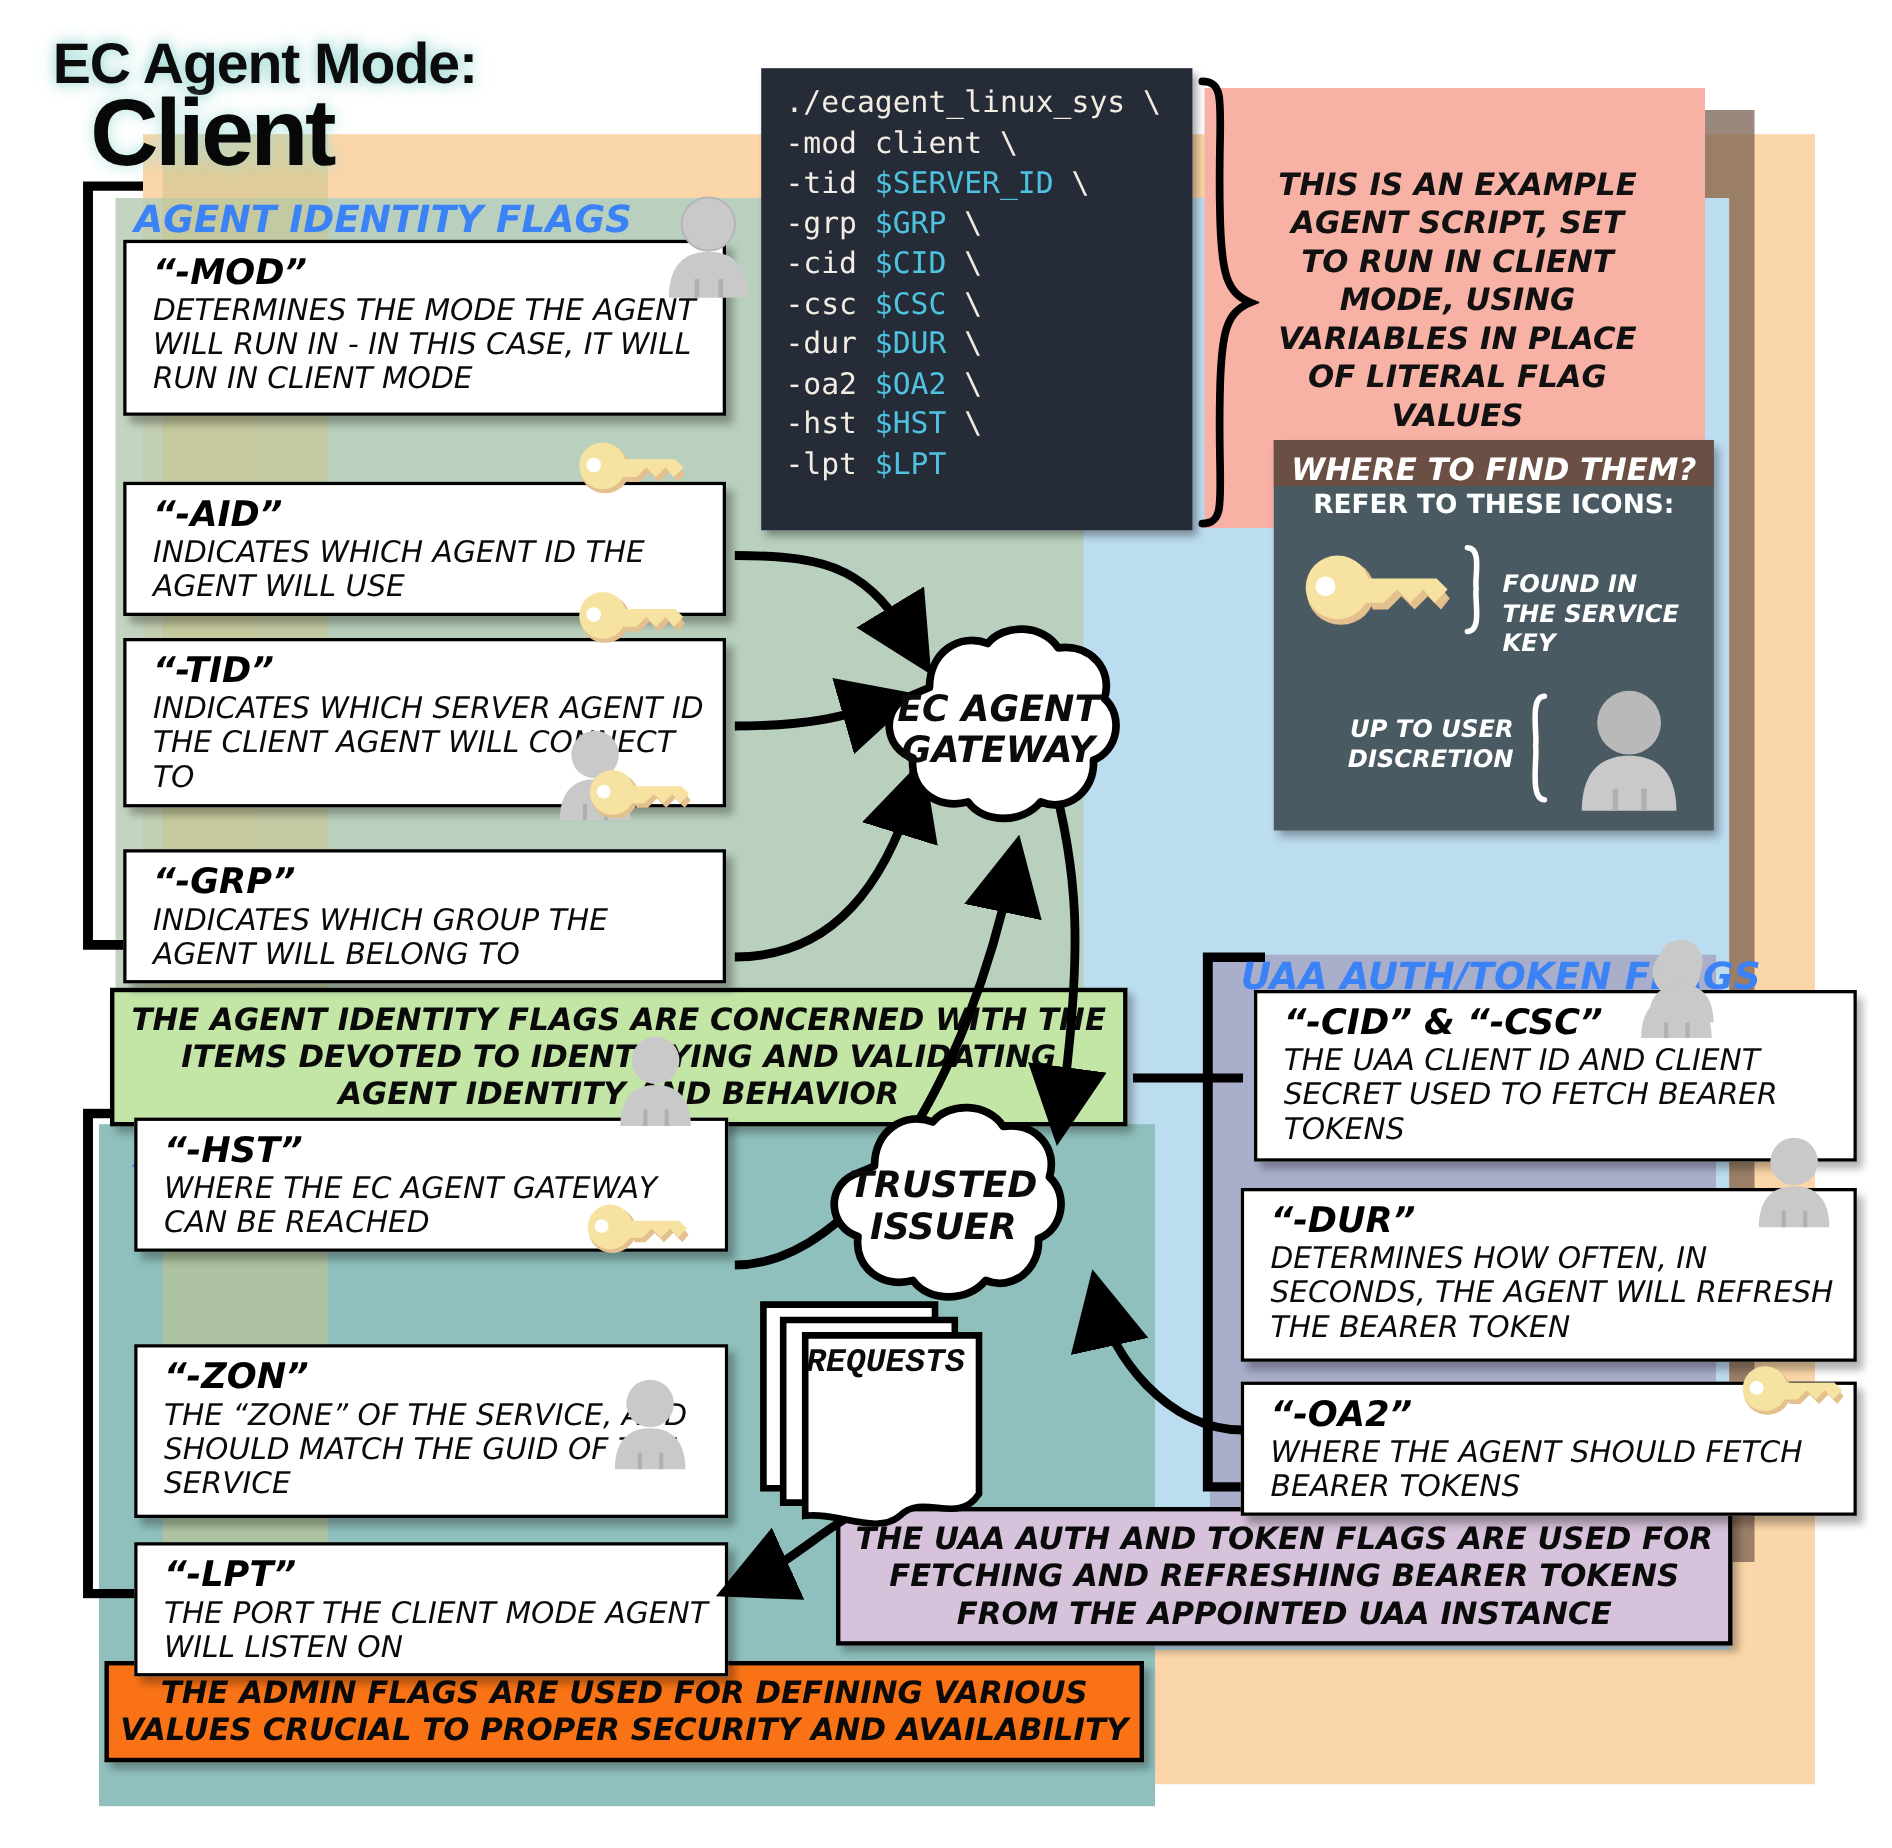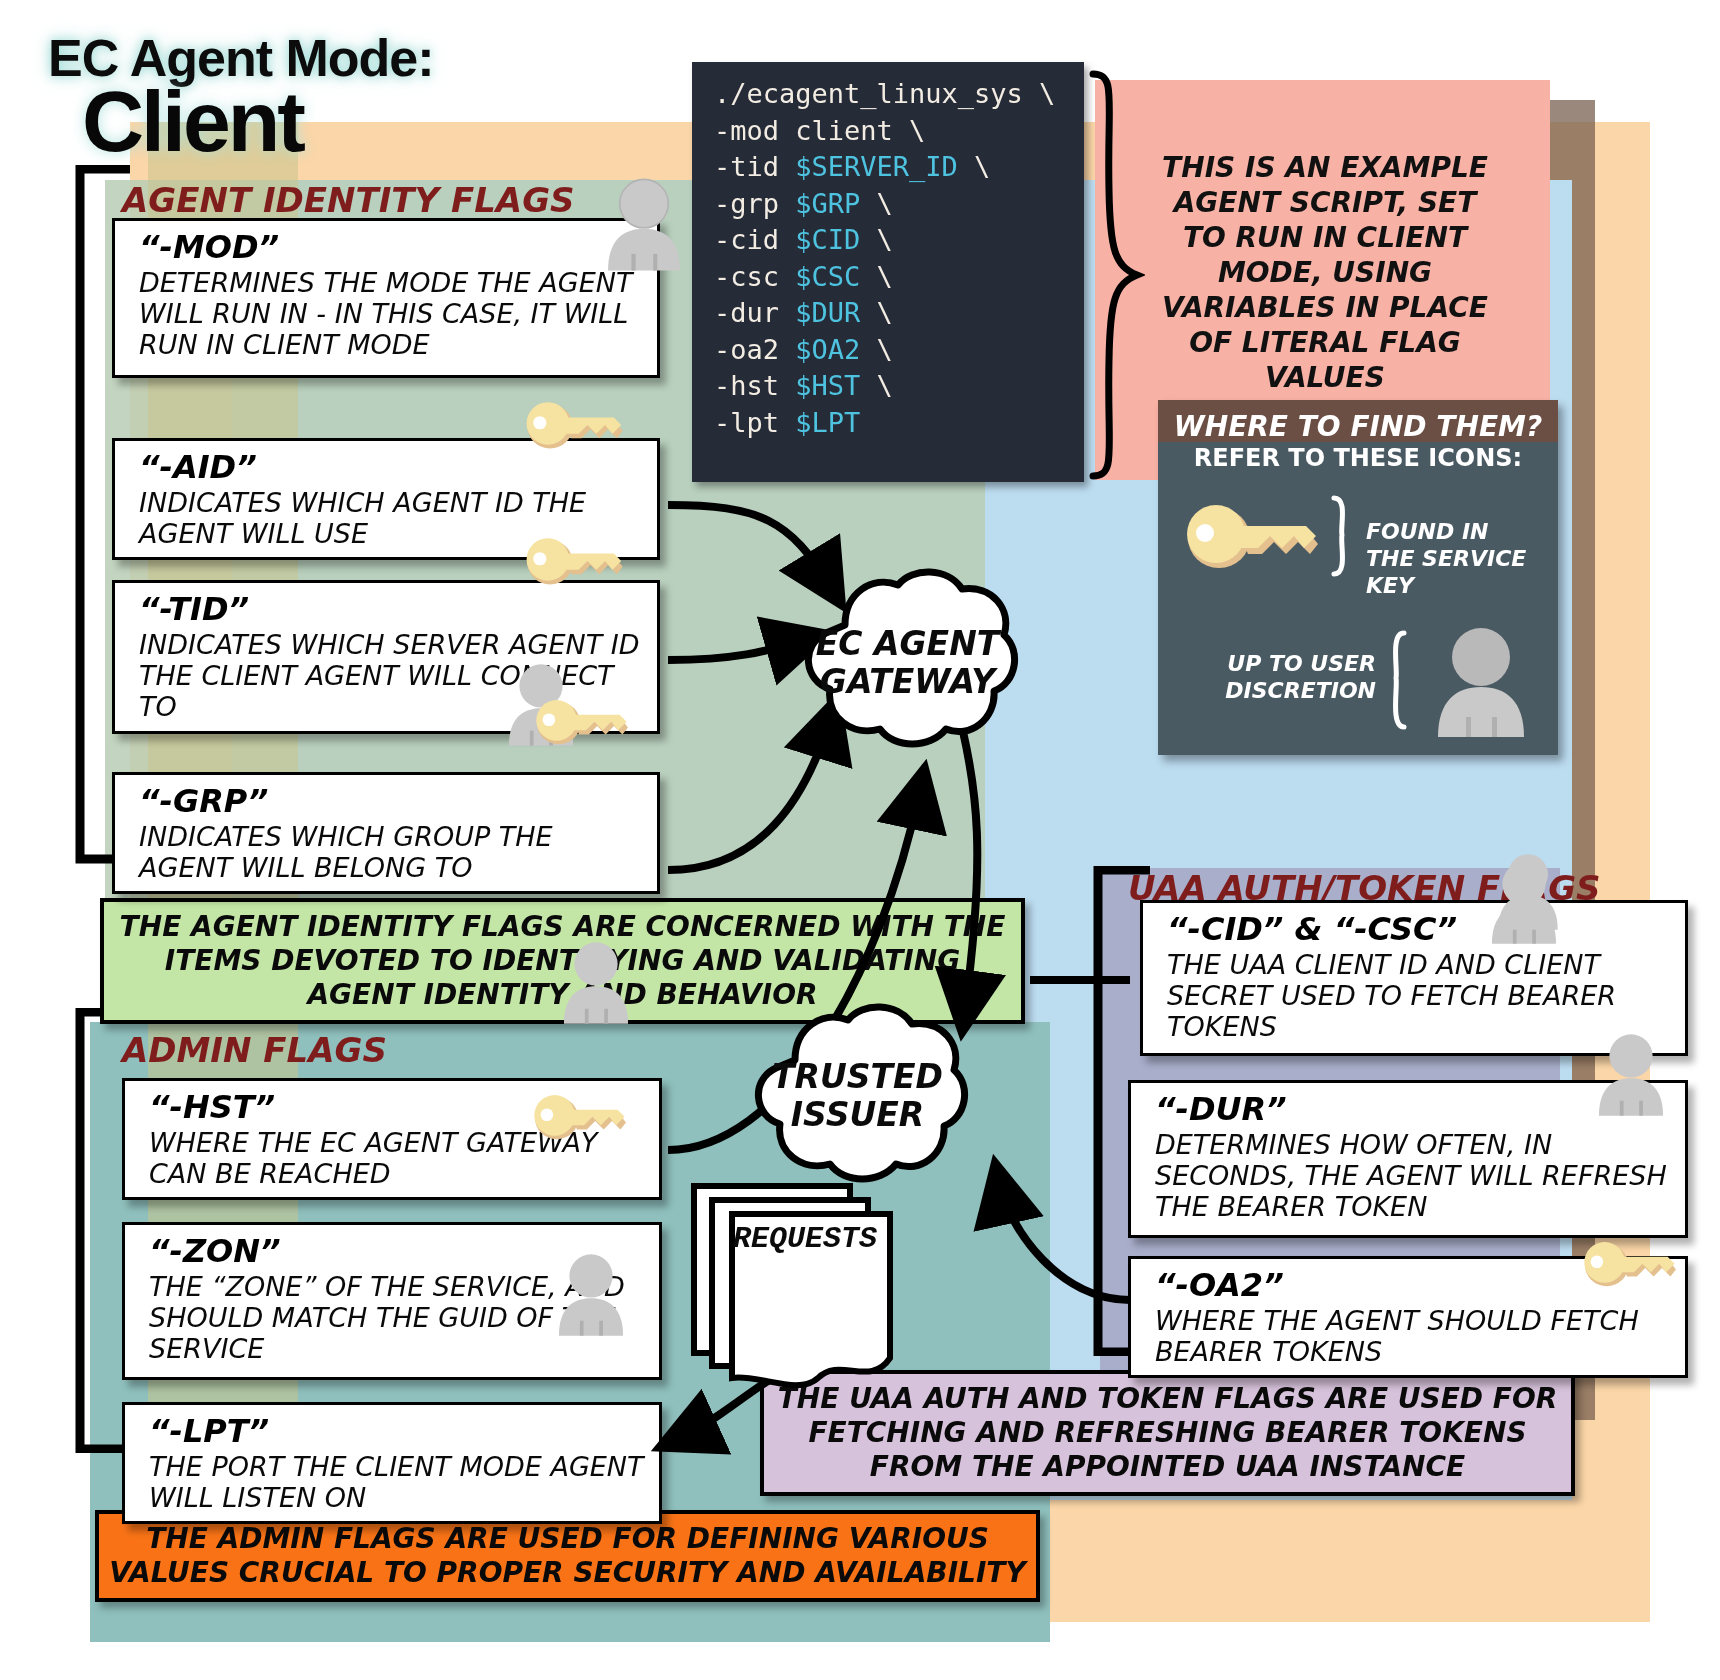--- a/index.html
+++ b/index.html
@@ -86,21 +86,21 @@
   .find-row-text {
     position:absolute; color:#fff; font-weight:bold; font-style:italic;
     font-size: 22px; line-height: 27px; font-family:"DejaVu Sans", sans-serif;
   }
 
   
   .sec-label {
     position: absolute;
     font-family: "DejaVu Sans", sans-serif;
     font-weight: bold; font-style: italic;
-    font-size: 34px; color: #7f1d1d;
+    font-size: 34px; color: #3b82f6;
     z-index: 18;
     text-align: right;
   }
 
   
   .card {
     position: absolute;
     background: #ffffff;
     border: 3.5px solid #000;
     box-shadow: 6px 7px 7px rgba(0,0,0,.3);
@@ -253,21 +253,21 @@
   </div>
   <div class="card" style="left:112px; top:580px; width:548px; height:154px;">
     <div class="ftitle">“-TID”</div>
     <div class="fdesc">INDICATES WHICH SERVER AGENT ID THE CLIENT AGENT WILL CONNECT TO</div>
   </div>
   <div class="card" style="left:112px; top:772px; width:548px; height:122px;">
     <div class="ftitle">“-GRP”</div>
     <div class="fdesc">INDICATES WHICH GROUP THE AGENT WILL BELONG TO</div>
   </div>
 
-  <div class="card" style="left:122px; top:1078px; width:540px; height:122px;">
+  <div class="card" style="left:122px; top:1016px; width:540px; height:122px;">
     <div class="ftitle">“-HST”</div>
     <div class="fdesc">WHERE THE EC AGENT GATEWAY CAN BE REACHED</div>
   </div>
   <div class="card" style="left:122px; top:1222px; width:540px; height:158px;">
     <div class="ftitle">“-ZON”</div>
     <div class="fdesc">THE “ZONE” OF THE SERVICE, AND SHOULD MATCH THE GUID OF THE SERVICE</div>
   </div>
   <div class="card" style="left:122px; top:1402px; width:540px; height:122px;">
     <div class="ftitle">“-LPT”</div>
     <div class="fdesc">THE PORT THE CLIENT MODE AGENT WILL LISTEN ON</div>

